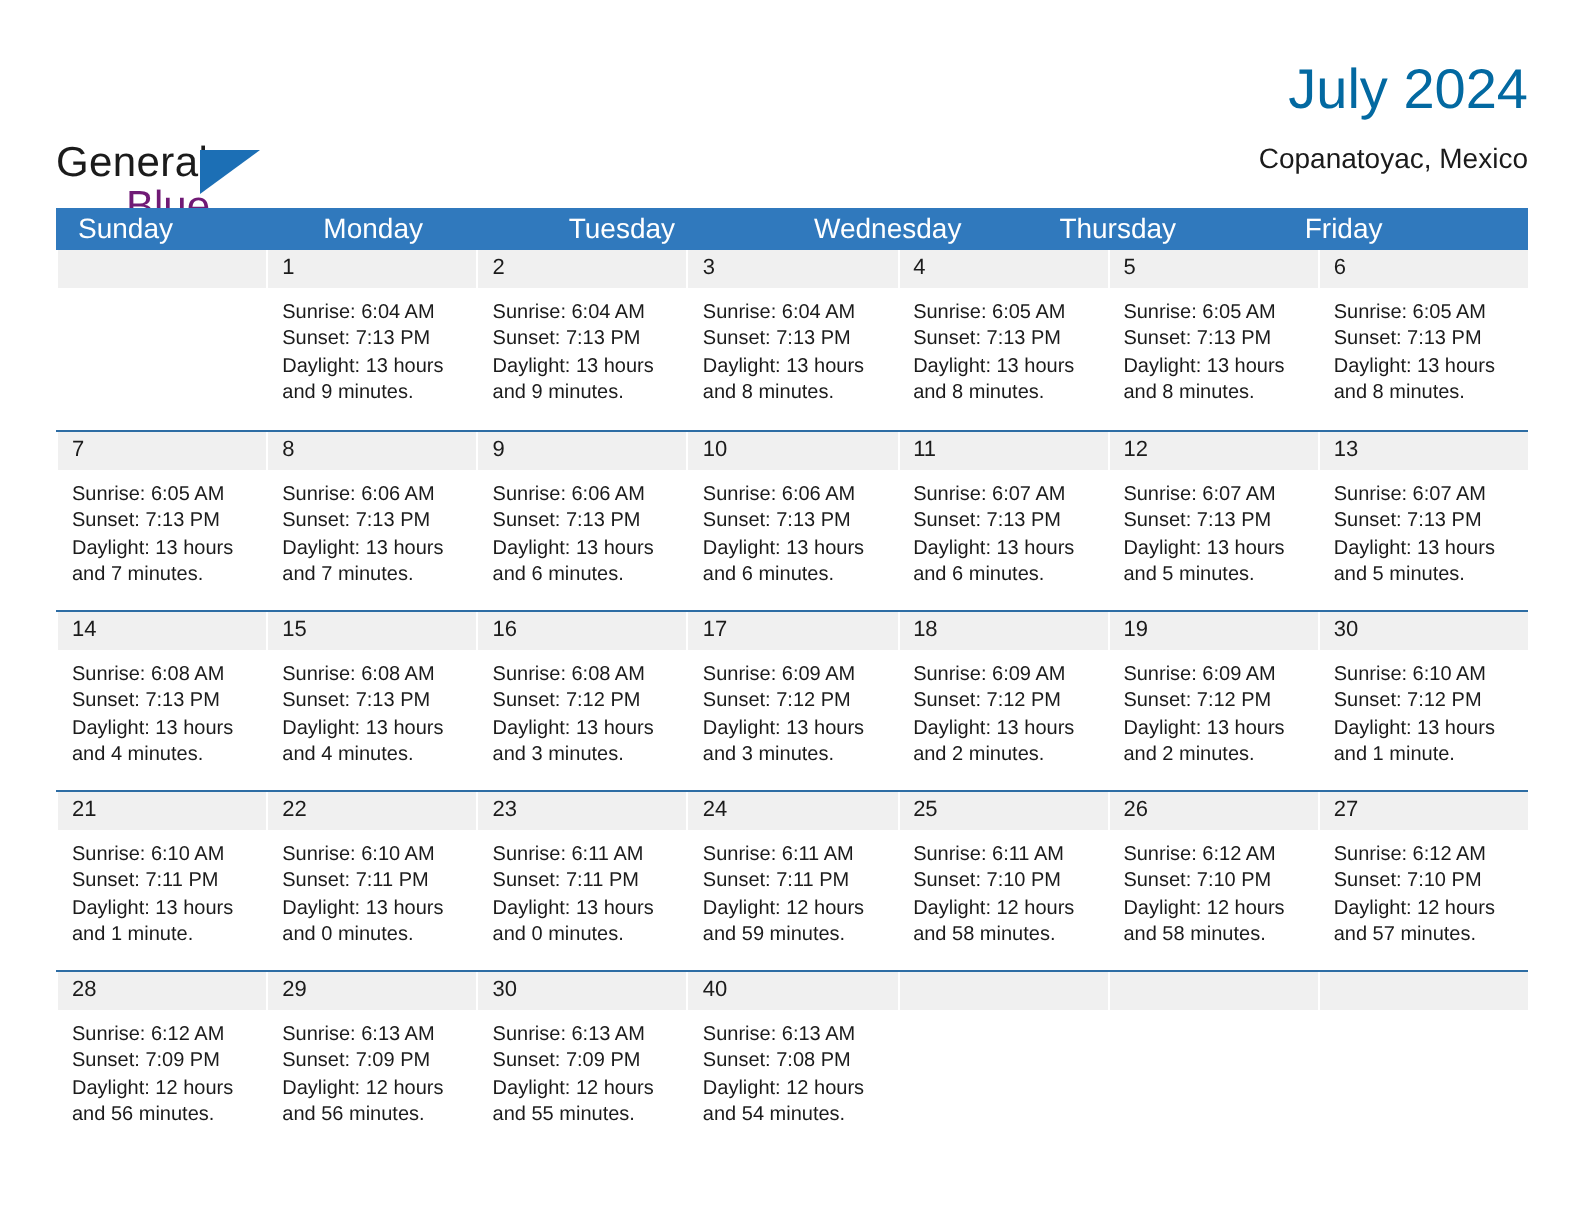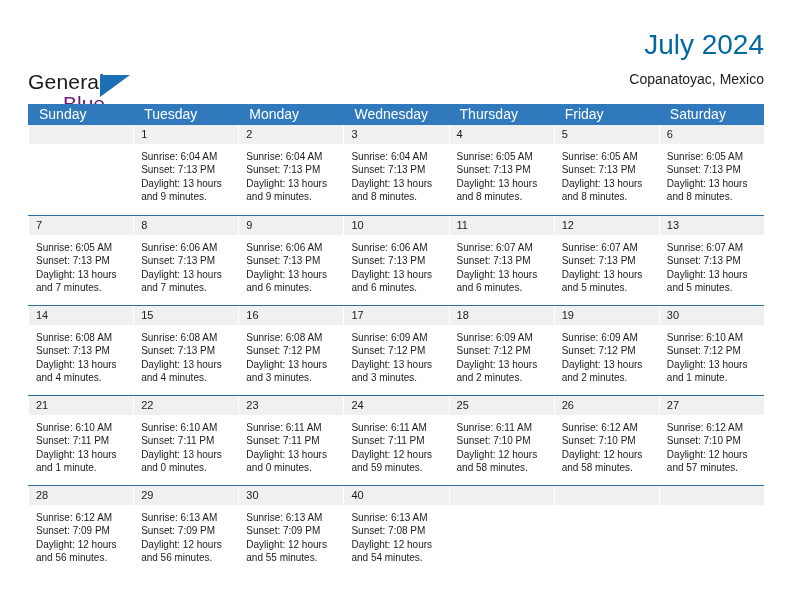--- a/index.html
+++ b/index.html
@@ -174,26 +174,25 @@
     <div class="title-block">
       <div class="cal-title">July 2024</div>
       <div class="cal-subtitle">Copanatoyac, Mexico</div>
     </div>
 
   </div>
 
   <div class="calendar">
     <div class="weekdays" id="weekday-row">
         <div class="weekday">Sunday</div>
+        <div class="weekday">Monday</div>
         <div class="weekday">Tuesday</div>
-        <div class="weekday">Monday</div>
         <div class="weekday">Wednesday</div>
         <div class="weekday">Thursday</div>
         <div class="weekday">Friday</div>
-        <div class="weekday">Saturday</div>
       </div>
     <div id="weeks-container">
         <div class="week">
           <div class="daynum-band"></div>
           <div class="day empty">
             <div class="daynum"></div>
             <div class="dayinfo">
               <div></div>
               <div></div>
               <div></div>

